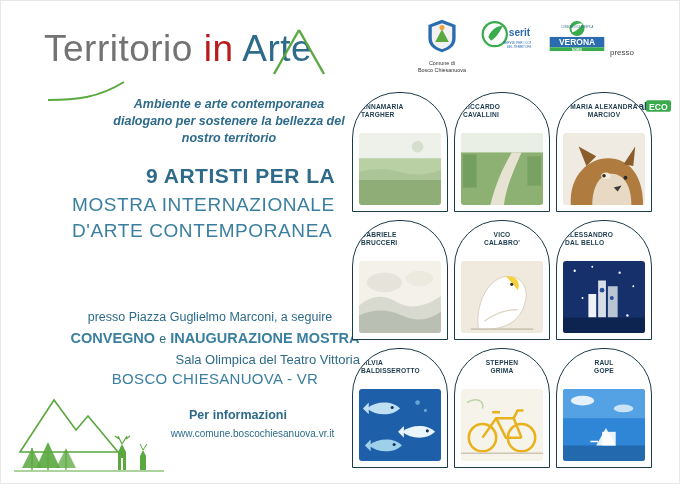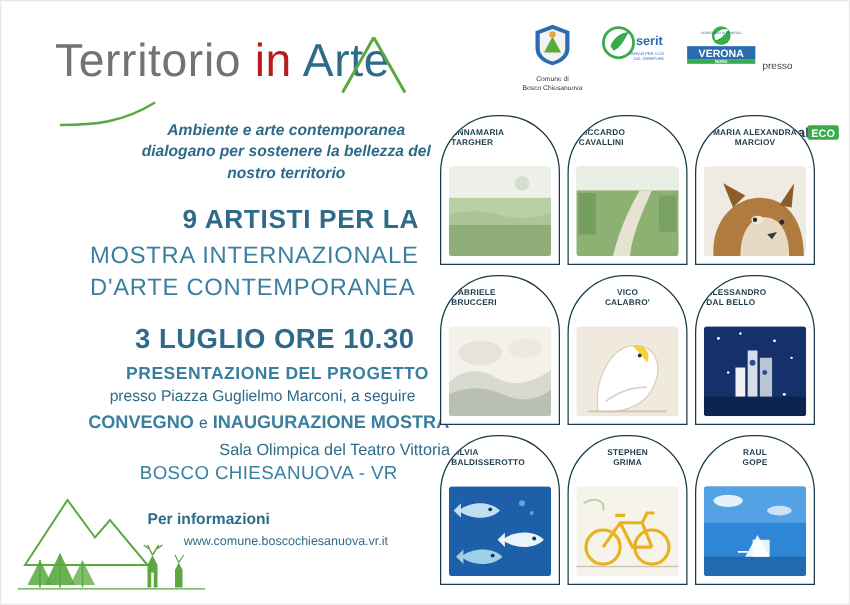--- a/index.html
+++ b/index.html
@@ -71,21 +71,21 @@
     position:absolute;left:70px;top:352px;width:290px;text-align:right;
     font-size:13px;color:#2e6b8a;
   }
   .line-bosco{
     position:absolute;left:70px;top:370px;width:290px;text-align:center;
     font-size:15px;color:#3b7fa0;letter-spacing:0.3px;
   }
 
   
   .info{
-    position:absolute;left:118px;top:408px;width:240px;text-align:left;
+    position:absolute;left:118px;top:408px;width:240px;text-align:center;
     color:#3b7fa0;
   }
   .info .i1{font-size:12.5px;font-weight:bold;color:#2e6b8a;}
   .info .i2{font-size:13px;font-weight:bold;color:#2e6b8a;margin-top:4px;}
   .info .i3{font-size:10px;margin-top:6px;color:#2e6b8a;margin-left:29px;}
 
   
   .mountain{position:absolute;left:14px;top:382px;width:150px;height:90px;}
 
   
@@ -142,22 +142,20 @@
   <svg style="position:absolute;left:270px;top:26px;width:58px;height:52px;" viewBox="0 0 58 52">
     <path d="M29 4 L54 48" fill="none" stroke="#5aa83f" stroke-width="2.4"></path>
     <path d="M29 4 L4 48" fill="none" stroke="#5aa83f" stroke-width="2.4"></path>
   </svg>
 
   <div class="subtitle">Ambiente e arte contemporanea dialogano per sostenere la bellezza del nostro territorio</div>
 
   <div class="h-artists">9 ARTISTI PER LA</div>
   <div class="h-mostra">MOSTRA INTERNAZIONALE D'ARTE CONTEMPORANEA</div>
 
-  <div class="h-date">3 LUGLIO ORE 10.30</div>
-  <div class="h-present">PRESENTAZIONE DEL PROGETTO</div>
   <div class="line-presso">presso Piazza Guglielmo Marconi, a seguire</div>
   <div class="line-convegno">
     <span>CONVEGNO</span>
     <span class="e">e</span>
     <span>INAUGURAZIONE MOSTRA</span>
   </div>
   <div class="line-sala">Sala Olimpica del Teatro Vittoria</div>
   <div class="line-bosco">BOSCO CHIESANUOVA - VR</div>
 
   <div class="info">

